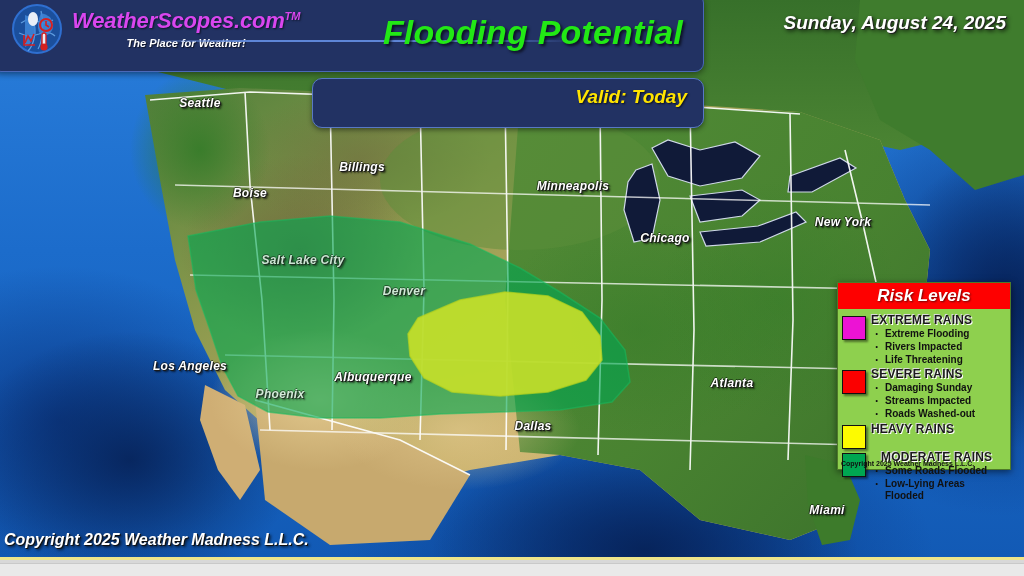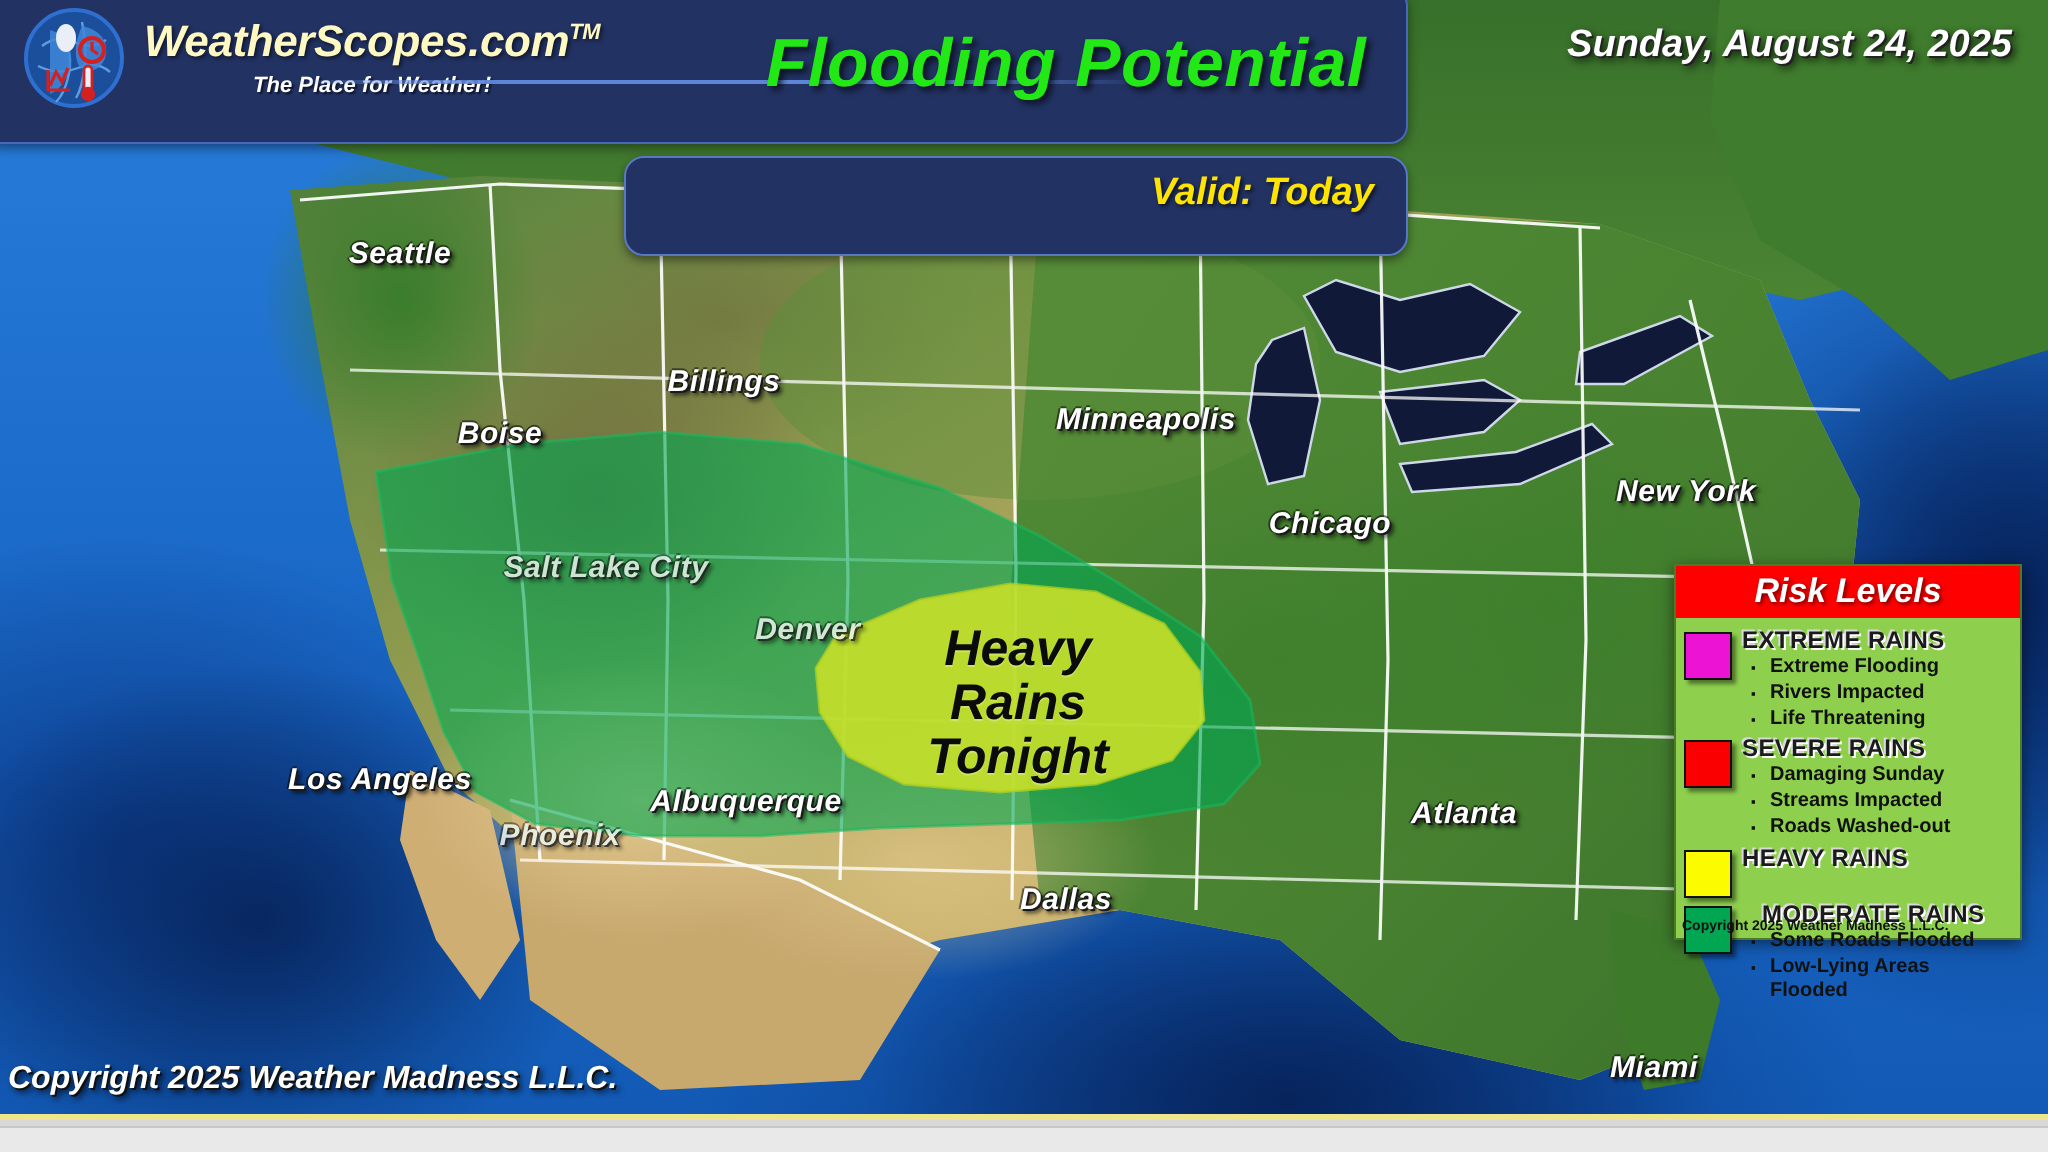--- a/index.html
+++ b/index.html
@@ -40,28 +40,27 @@
   #landmass {
     position: absolute; left: 0; top: 0; width: 1024px; height: 560px;
   }
 
   
   .city {
     position: absolute;
     color: #ffffff;
     font-style: italic;
     font-weight: bold;
-    font-size: 15px;
+    font-size: 12px;
     letter-spacing: .3px;
     white-space: nowrap;
     text-shadow:
       1px 1px 0 #1a1a1a, 2px 2px 2px rgba(0,0,0,.75),
       -1px 0 0 rgba(0,0,0,.5), 0 -1px 0 rgba(0,0,0,.5);
     transform: translate(-50%, -50%);
-    margin-top: 24px;
   }
   .city.under-overlay { color: #eef7f1; opacity: .82; }
 
   
   #risk-overlay { position: absolute; left:0; top:0; width:1024px; height:560px; }
 
   .risk-label {
     position: absolute;
     color: #0b0b0b;
     font-weight: bold;
@@ -84,21 +83,21 @@
     border-radius: 9px;
     box-shadow: 0 2px 6px rgba(0,0,0,.45);
   }
   #logo-wrap {
     position: absolute; left: 18px; top: 8px;
     display: flex; align-items: center; gap: 9px;
   }
   #logo-icon { width: 52px; height: 52px; display: block; }
   #brand-text { display: flex; flex-direction: column; line-height: 1; }
   #brand-name {
-    color: #fef9c3; font-weight: bold; font-style: italic;
+    color: #d946ef; font-weight: bold; font-style: italic;
     font-size: 22px; letter-spacing: -.2px;
     text-shadow: 1px 1px 2px rgba(0,0,0,.6);
   }
   #brand-name sup { font-size: 11px; vertical-align: super; }
   #brand-tag {
     color: #ffffff; font-weight: bold; font-style: italic;
     font-size: 11px; margin-top: 6px; text-align: center;
     text-shadow: 1px 1px 1px rgba(0,0,0,.6);
   }
   #brand-rule {
@@ -306,23 +305,20 @@
         <div class="city under-overlay" style="left: 303px; top: 260px;">Salt Lake City</div>
         <div class="city under-overlay" style="left: 404px; top: 291px;">Denver</div>
         <div class="city" style="left: 190px; top: 366px;">Los Angeles</div>
         <div class="city under-overlay" style="left: 280px; top: 394px;">Phoenix</div>
         <div class="city" style="left: 373px; top: 377px;">Albuquerque</div>
         <div class="city" style="left: 533px; top: 426px;">Dallas</div>
         <div class="city" style="left: 732px; top: 383px;">Atlanta</div>
         <div class="city" style="left: 827px; top: 510px;">Miami</div>
       </div>
 
-    <div class="risk-label" id="risk-annotation" style="left: 509px; top: 352px;">Heavy
-Rains
-Tonight</div>
 
     <div id="banner">
       <div id="logo-wrap">
         <svg id="logo-icon" viewBox="0 0 52 52">
           <circle cx="26" cy="26" r="24" fill="#1b4f9c" stroke="#2f6fd0" stroke-width="2"></circle>
           <path d="M10,20 q8,-6 16,-2 q8,4 16,-1" stroke="#5f9de0" stroke-width="1.2" fill="none"></path>
           <path d="M8,30 q10,5 20,1 q9,-4 16,2" stroke="#5f9de0" stroke-width="1.2" fill="none"></path>
           <path d="M20,14 q6,10 3,22 q-2,8 -6,12" stroke="#5f9de0" stroke-width="1.2" fill="none"></path>
           <path d="M30,8 q3,14 1,24 q-1,9 -4,14" stroke="#5f9de0" stroke-width="1.2" fill="none"></path>
           <path d="M14,12 q8,2 10,10 q2,8 -2,14 q-3,6 -8,8" fill="#3f86d8" opacity=".85"></path>

